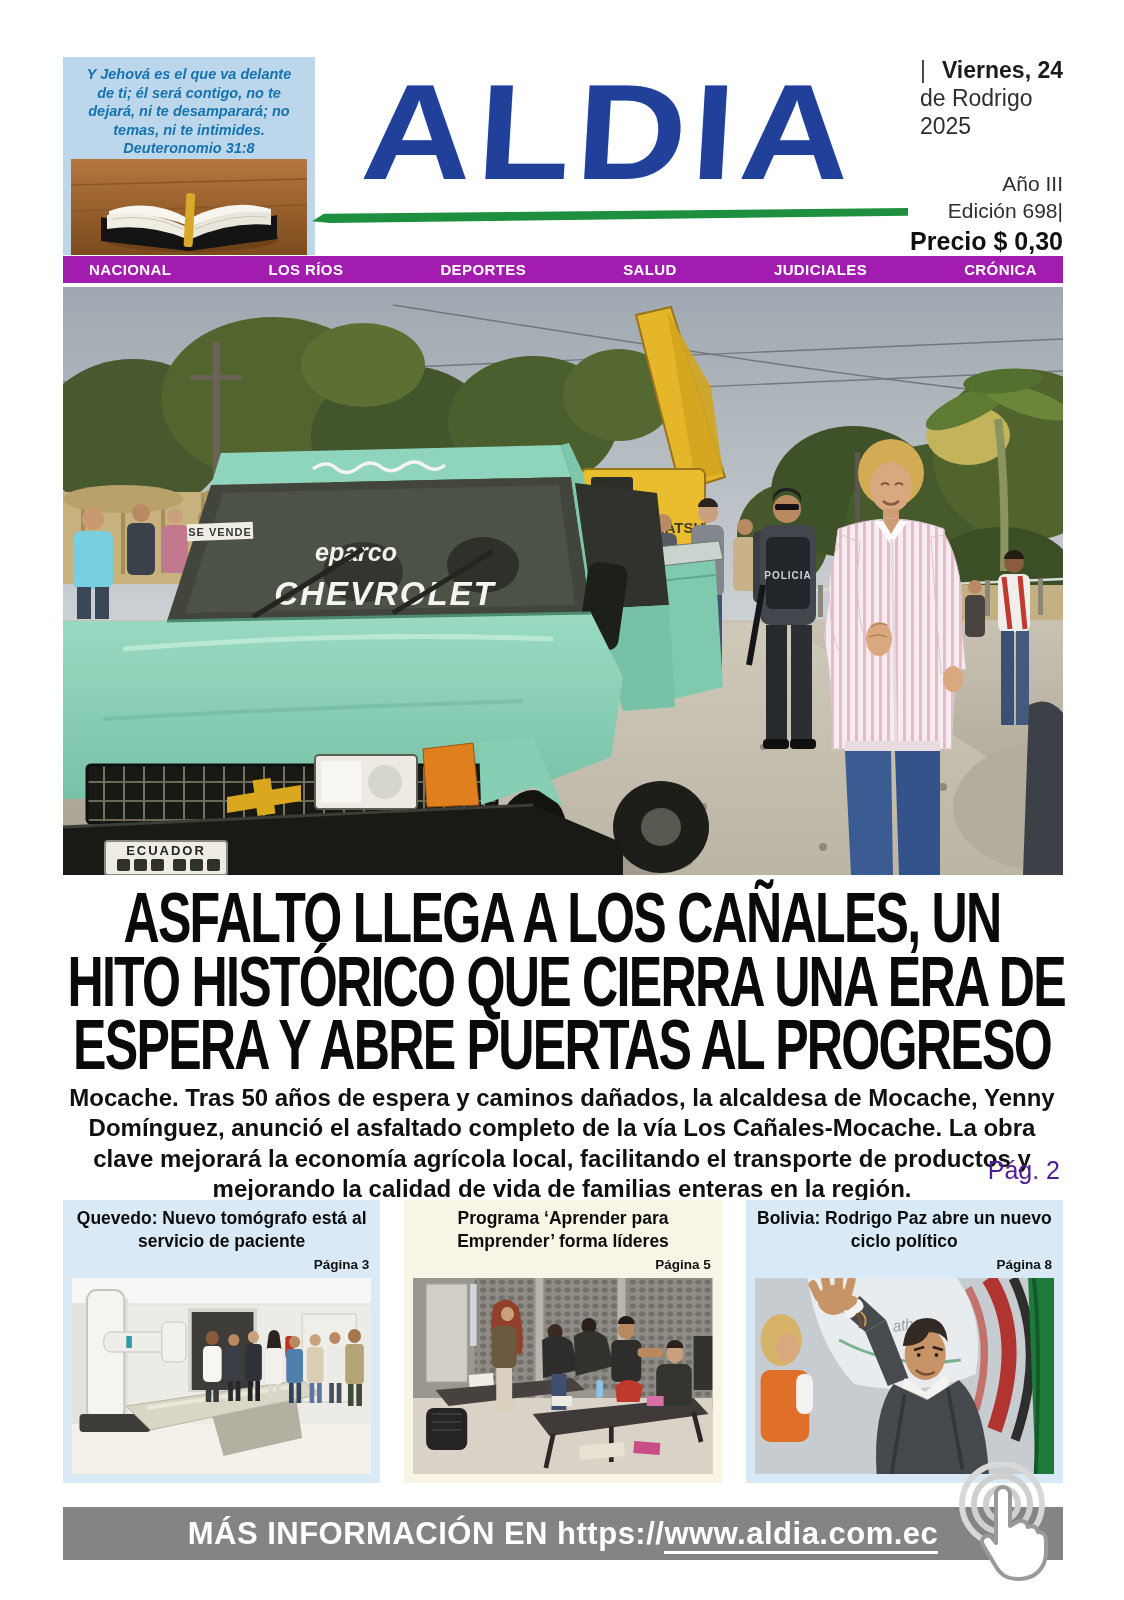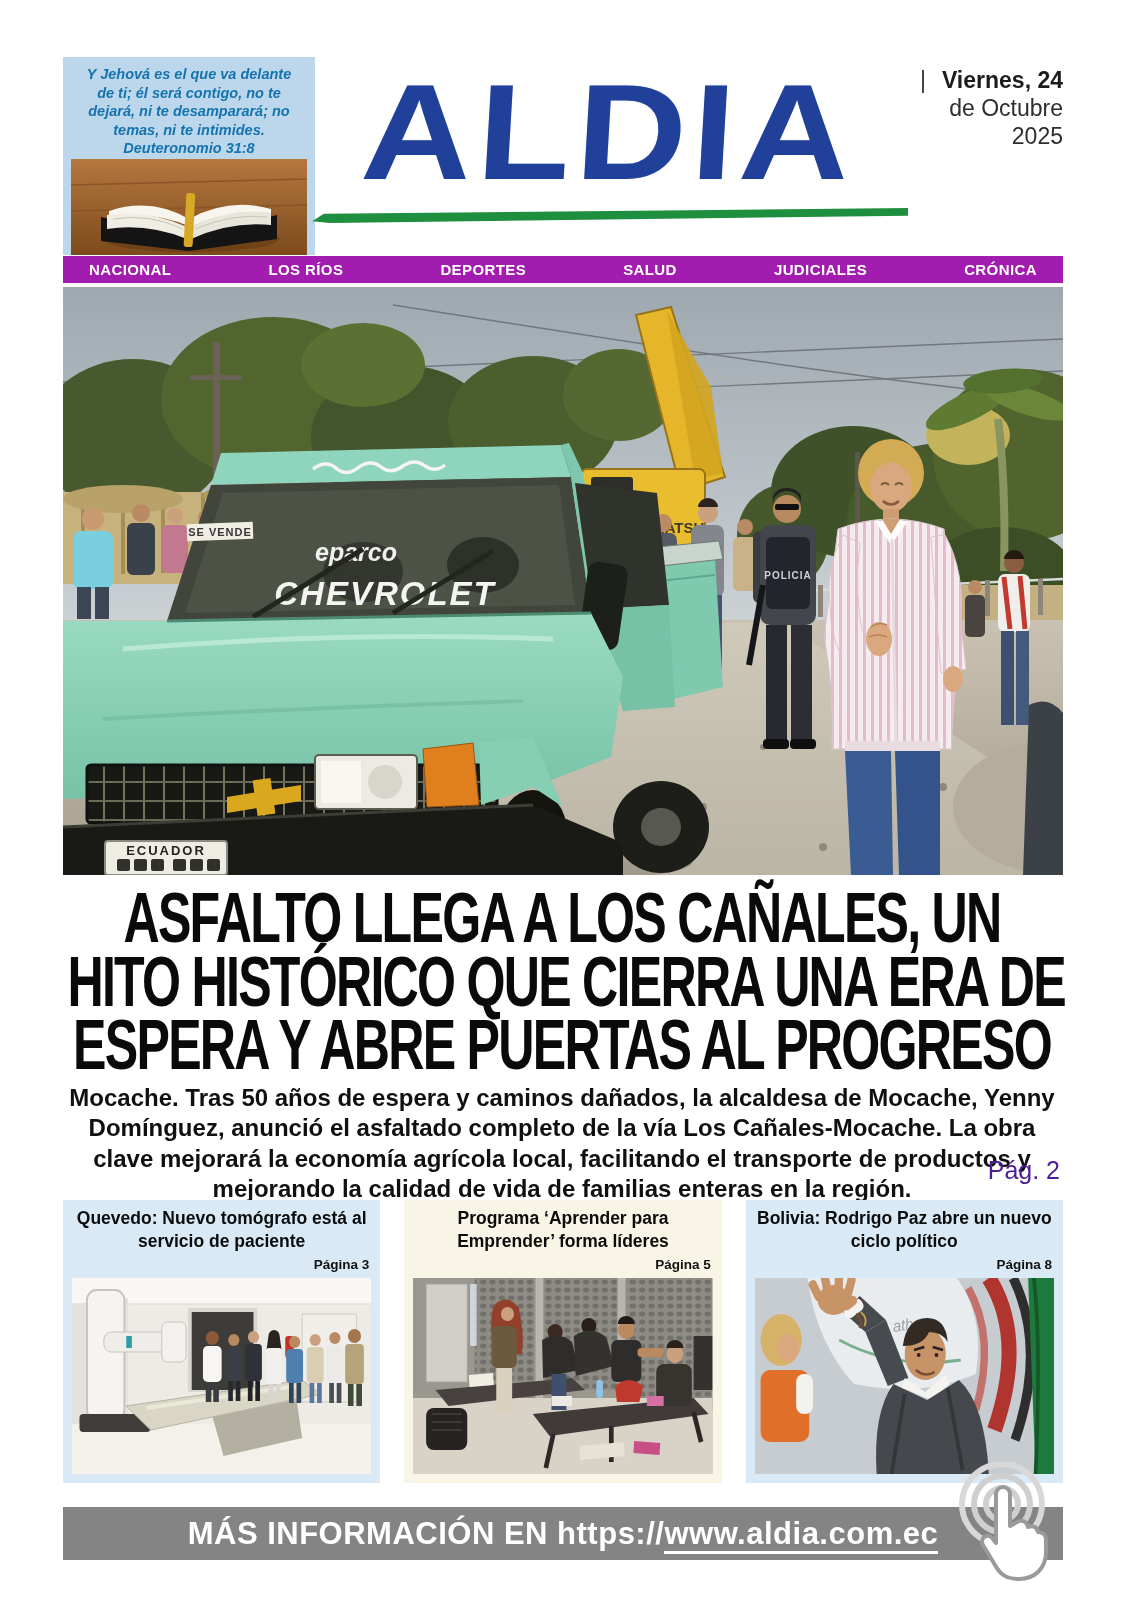--- a/index.html
+++ b/index.html
@@ -25,21 +25,21 @@
     color:#21409a;letter-spacing:5px;
     transform:scaleX(1.12) skewX(-3deg);transform-origin:center top;
     text-shadow:0 0 1px #b9c8ea;
   }
   .logo-swoosh{
     position:absolute;left:-6px;top:146px;width:596px;height:15px;
     background:#1d8f3f;
     clip-path:polygon(0 88%,2% 38%,100% 0,100% 52%,3% 100%);
   }
   .date-block{
-    position:absolute;right:61px;top:66px;text-align:right;
+    position:absolute;right:61px;top:56px;
     font-size:23px;line-height:1.22;color:#2e2e2e;
   }
   .date-block .pipe{font-weight:400;margin-right:16px;color:#3a3a3a;}
   .date-block .day{font-weight:bold;color:#1c1c1c;}
   .edition-block{
     position:absolute;right:61px;top:170px;text-align:right;
     font-size:21px;line-height:1.3;color:#2e2e2e;
   }
   .edition-block .price{font-size:25px;font-weight:bold;color:#111;}
   
@@ -122,24 +122,29 @@
     </svg>
   </div>
 
   <div class="logo-wrap">
     <div class="logo-text">ALDIA</div>
     <div class="logo-swoosh"></div>
   </div>
 
   <div class="date-block">
     <div><span class="pipe">|</span><span class="day">Viernes, 24</span></div>
-    <div>de Octubre</div>
+    <div>de Rodrigo</div>
     <div>2025</div>
   </div>
 
+  <div class="edition-block">
+    <div>Año III</div>
+    <div>Edición 698|</div>
+    <div class="price">Precio $ 0,30</div>
+  </div>
 
   <div class="navbar">
     <span class="nav-item">NACIONAL</span>
     <span class="nav-item">LOS RÍOS</span>
     <span class="nav-item">DEPORTES</span>
     <span class="nav-item">SALUD</span>
     <span class="nav-item">JUDICIALES</span>
     <span class="nav-item">CRÓNICA</span>
   </div>
 

